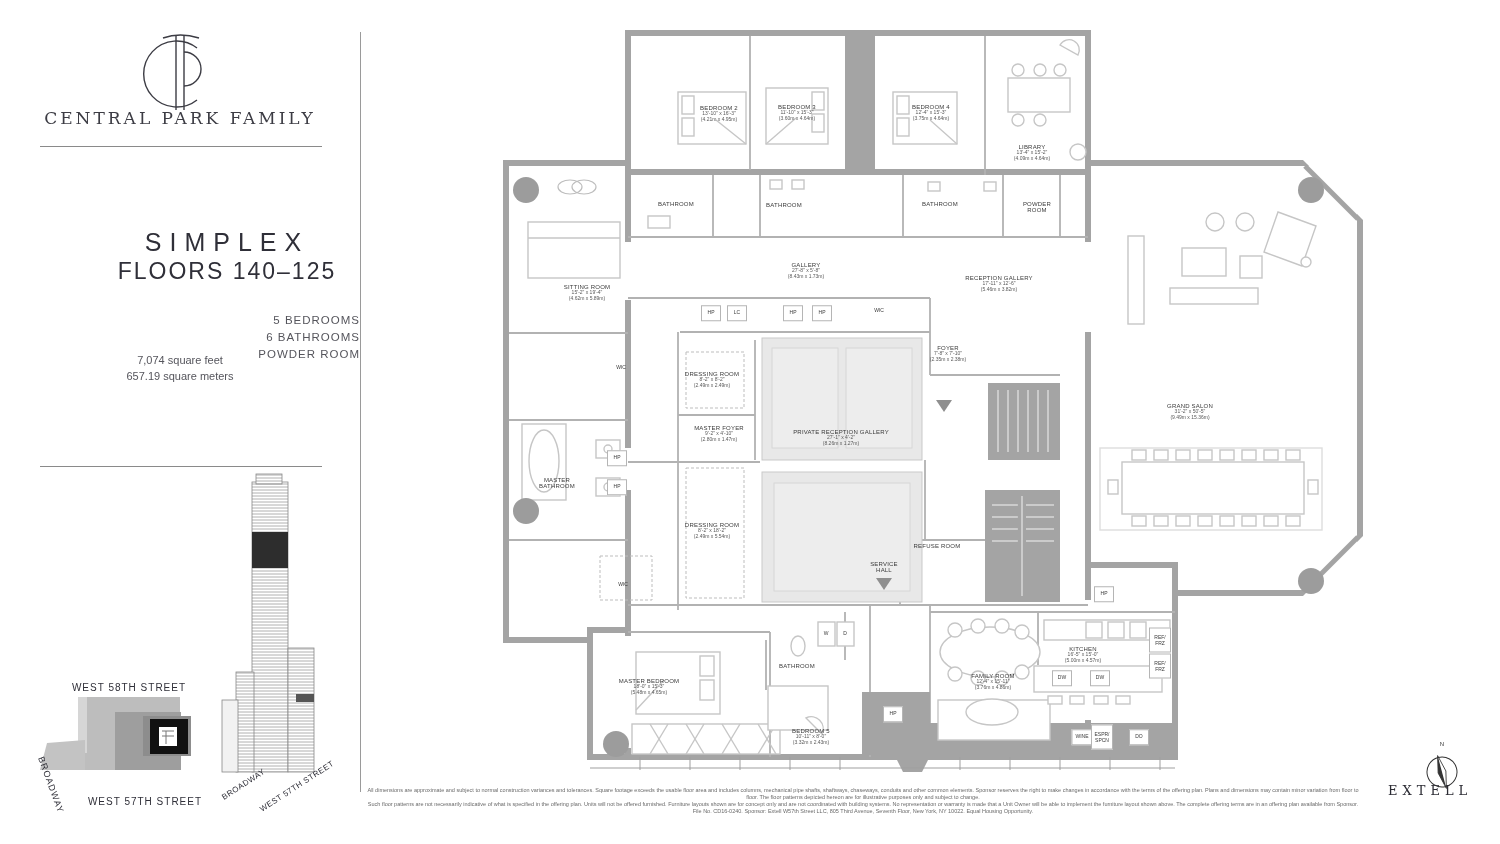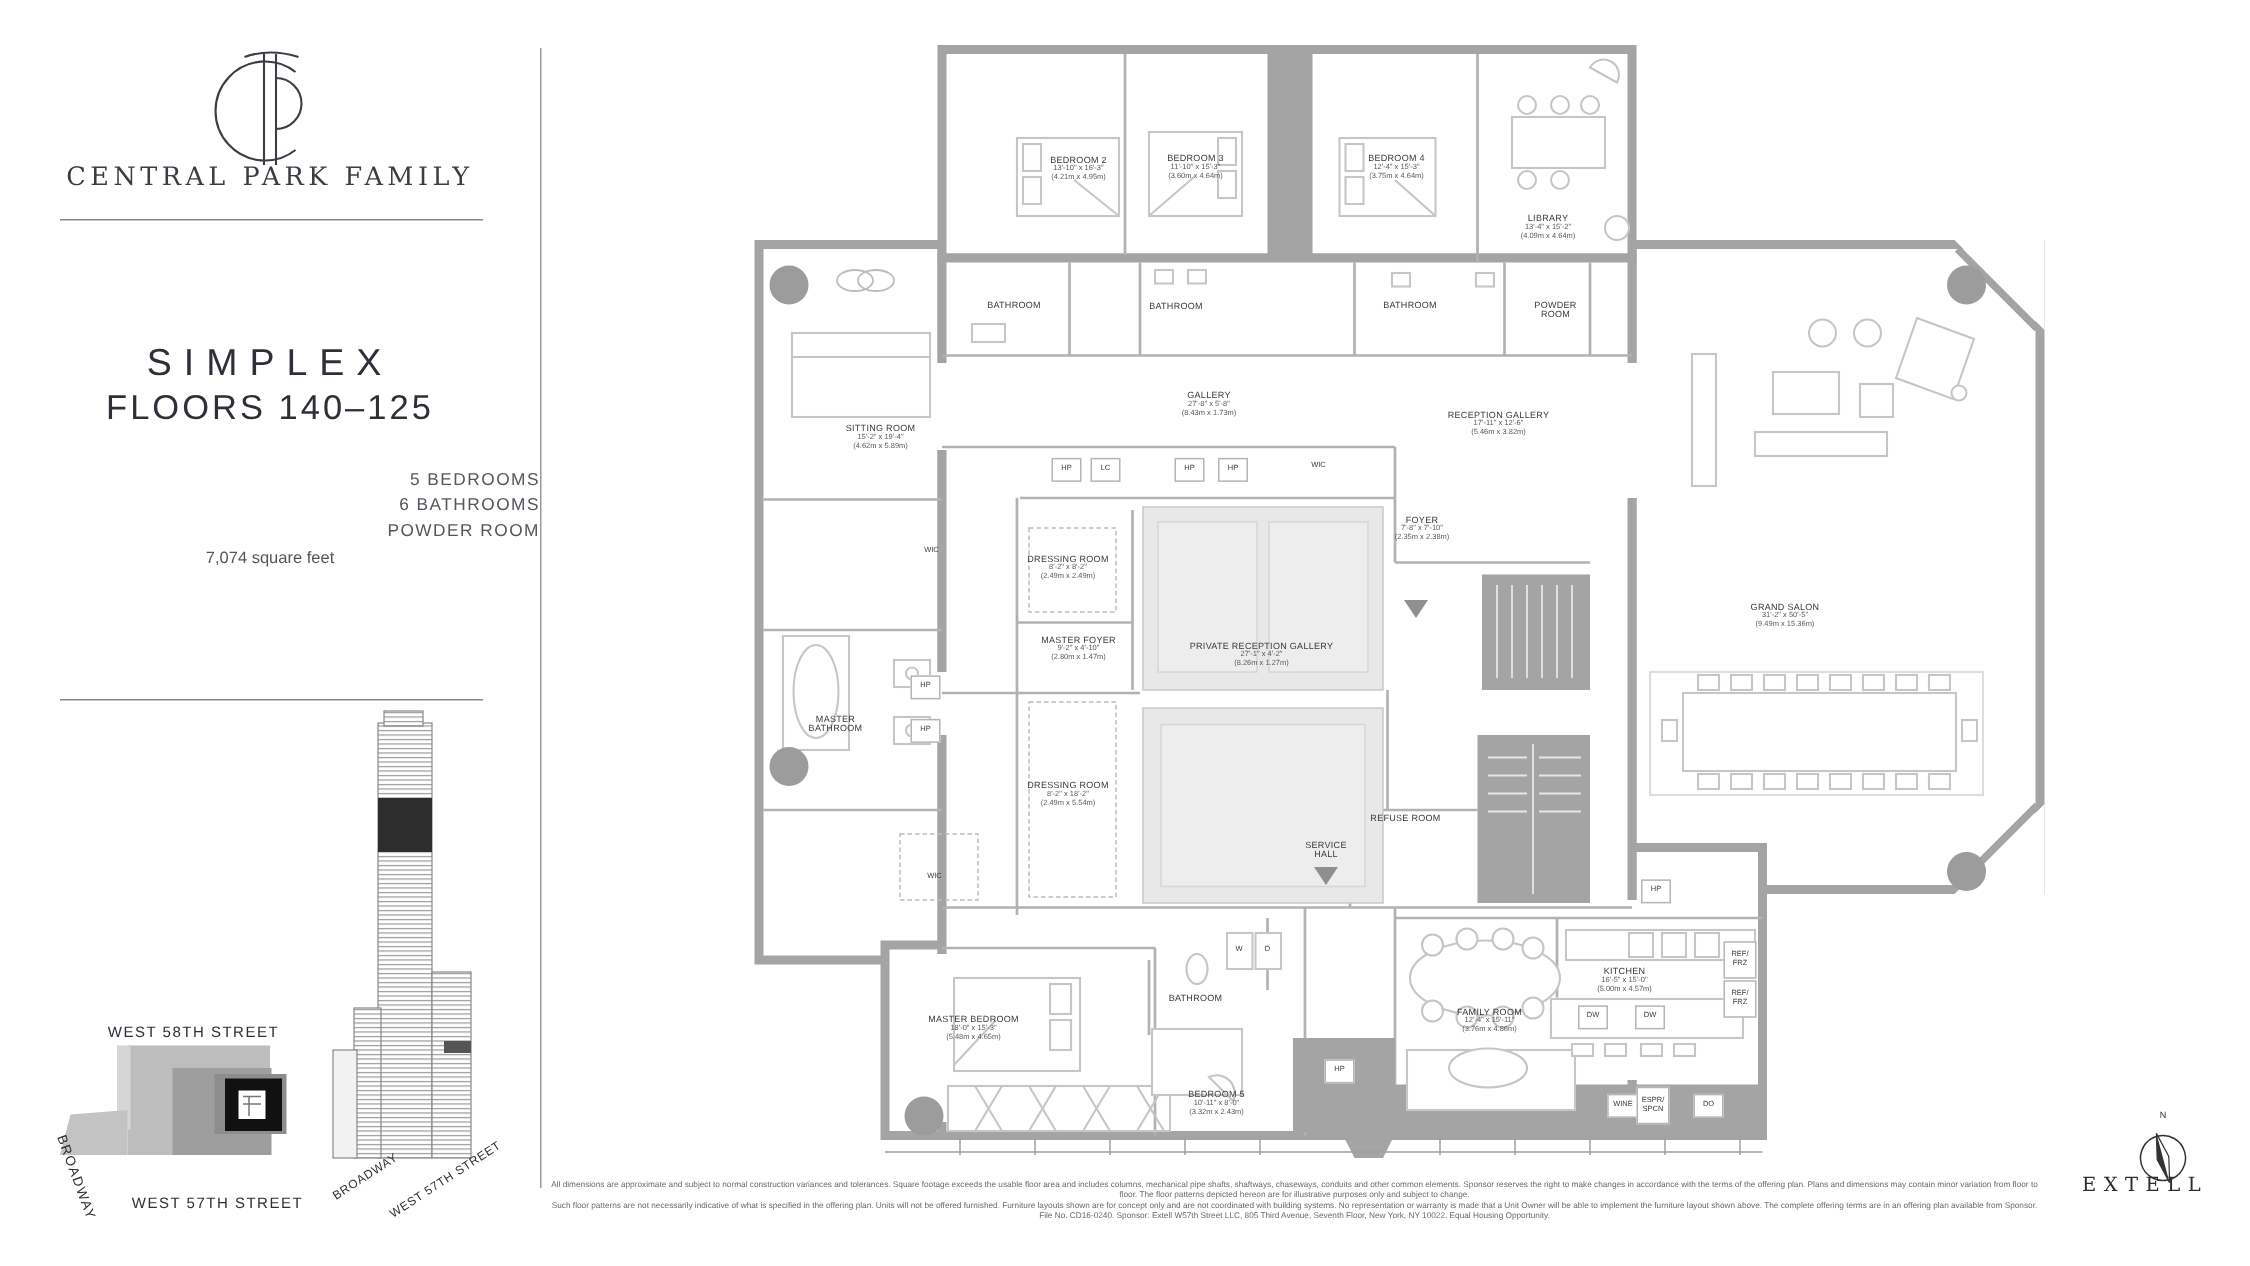--- a/index.html
+++ b/index.html
@@ -3,27 +3,27 @@
 <meta charset="utf-8">
 <style>
   html,body{margin:0;padding:0;background:#fff;}
   .page{position:relative;width:1500px;height:844px;background:#ffffff;overflow:hidden;
         font-family:"Liberation Sans",sans-serif;color:#333;}
   .abs{position:absolute;}
   
   .brand{left:0;top:108px;width:360px;text-align:center;font-family:"DejaVu Serif",serif;
          font-size:17px;letter-spacing:3px;color:#3c3c44;}
   .rule{left:40px;width:282px;height:1px;background:#8a8a8a;}
-  .res-title{left:0;top:228px;width:360px;text-align:center;color:#2f2f38;line-height:29px;}
+  .res-title{left:0;top:228px;width:360px;text-align:center;color:#2f2f38;line-height:29px;padding-left:47px;}
   .res-title .l1{font-size:25px;letter-spacing:8px;}
   .res-title .l2{font-size:25px;letter-spacing:6px;}
   .res-title .l3{font-size:23px;letter-spacing:2px;}
   .features{left:0;top:312px;width:360px;text-align:right;font-size:11.5px;color:#55555c;
             line-height:17px;letter-spacing:1px;}
-  .area{left:0;top:364px;width:360px;text-align:center;font-size:11px;color:#55555c;line-height:16px;}
+  .area{left:0;top:352px;width:360px;text-align:center;font-size:11px;color:#55555c;line-height:16px;}
   .vdivider{left:360px;top:32px;width:1px;height:760px;background:#9a9a9a;}
   
   .rl{position:absolute;transform:translate(-50%,-50%);text-align:center;white-space:nowrap;line-height:6px;}
   .rn{font-size:6px;color:#3a3a3a;letter-spacing:.2px;}
   .rd{font-size:5px;color:#5a5a5a;line-height:5.5px;}
   .fx{position:absolute;transform:translate(-50%,-50%);font-size:5px;color:#3a3a3a;text-align:center;line-height:5.5px;}
   .fxbox{background:#fff;border:1px solid #b5b5b5;padding:4px 3px;min-width:12px;}
   .fxbox.sm{padding:6px 2px;}
   
   .disclaimer{left:363px;top:787px;width:1000px;text-align:center;font-size:5.5px;
@@ -90,20 +90,21 @@
     <div class="l1">SIMPLEX</div>
     <div class="l3">FLOORS 140–125</div>
   </div>
   <div class="abs features">
     <div>5 BEDROOMS</div>
     <div>6 BATHROOMS</div>
     <div>POWDER ROOM</div>
   </div>
   <div class="abs area">
     <div>7,074 square feet</div>
+    <div>657.19 square meters</div>
   </div>
   <div class="abs rule" style="top:466px"></div>
   <div class="abs vdivider"></div>
 
   <svg width="1500" height="844" viewBox="0 0 1500 844">
 
     <g fill="#ffffff" stroke="#a4a4a4" stroke-width="6">
       <rect x="506" y="163" width="122" height="477"></rect>
       <rect x="1088" y="163" width="272" height="430"></rect>
       <rect x="628" y="33" width="460" height="139"></rect>

